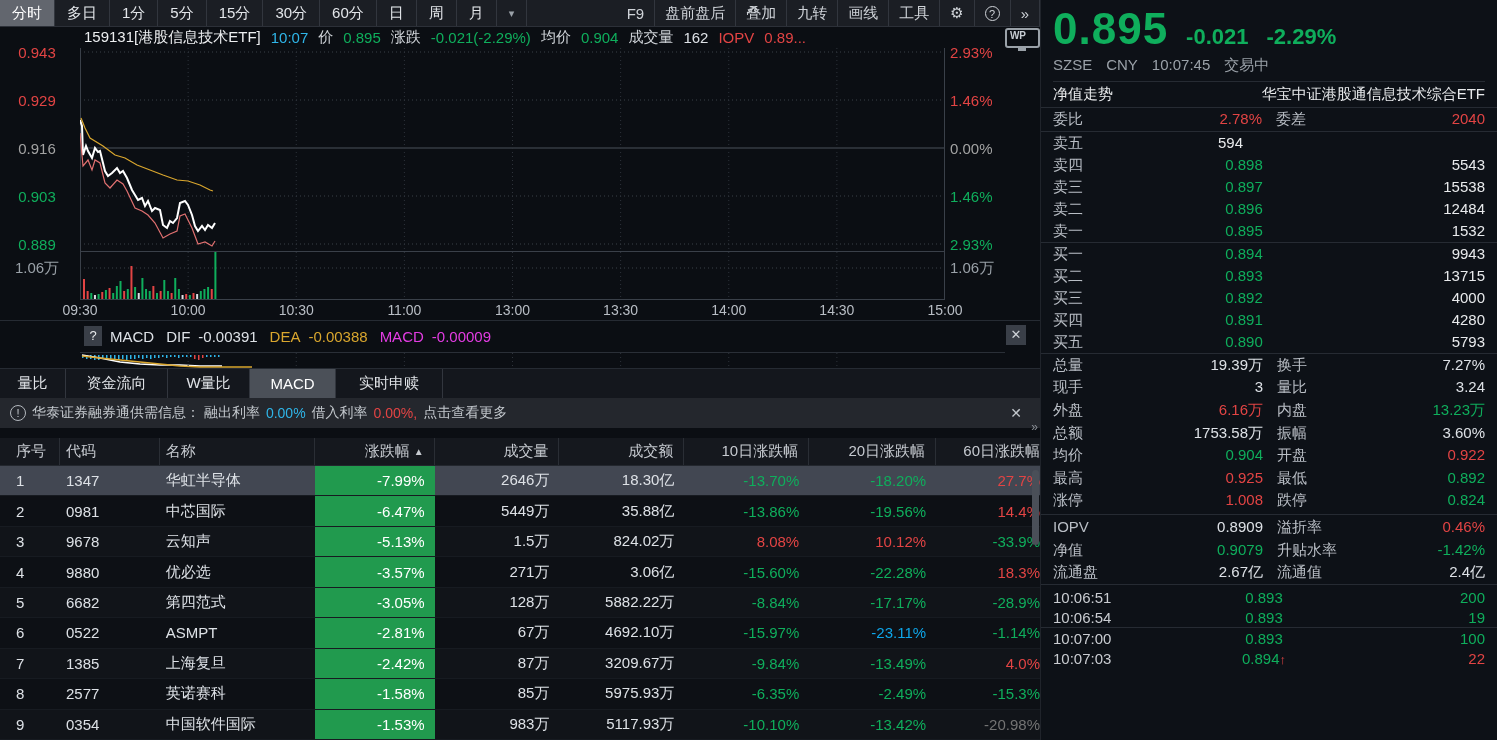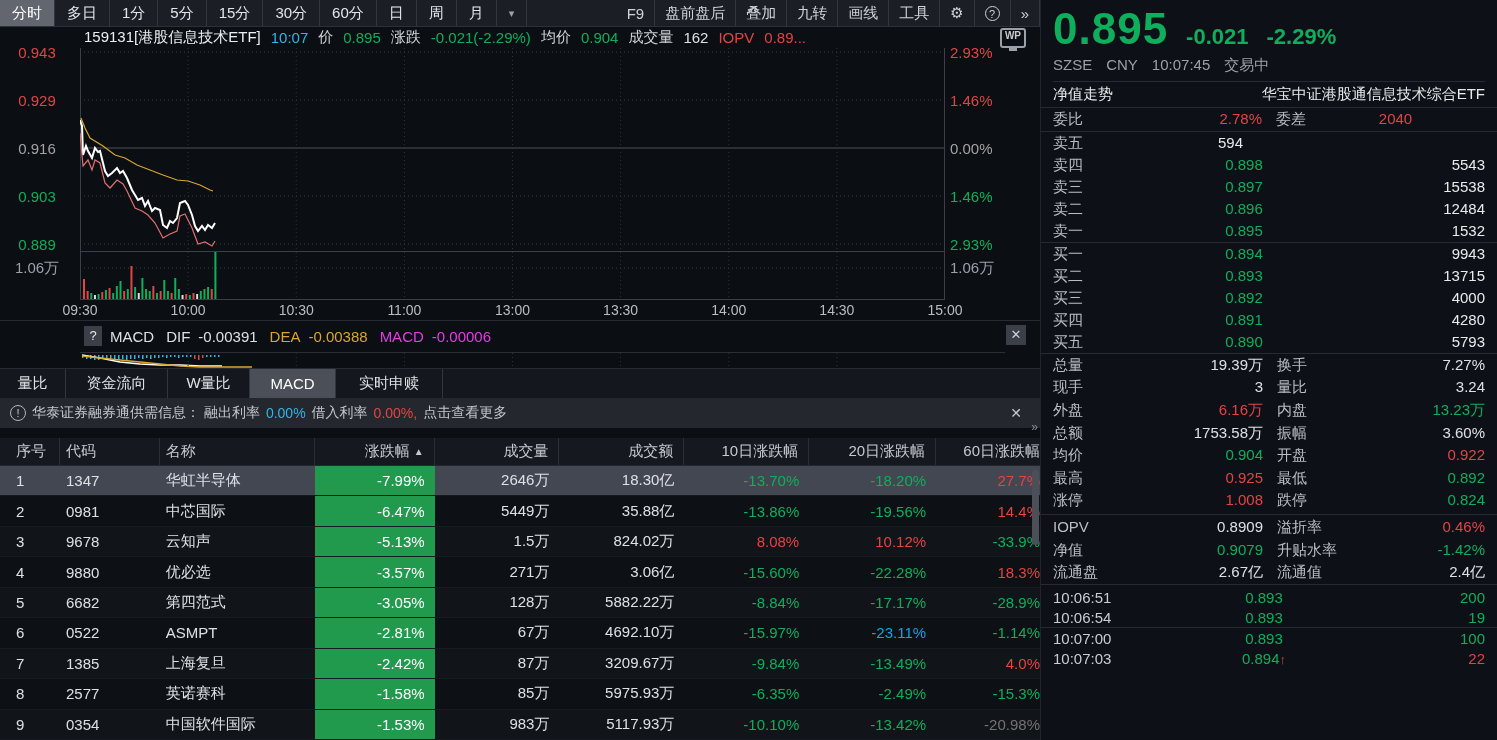--- a/index.html
+++ b/index.html
@@ -16,21 +16,21 @@
   .tb-item.icon { padding:0 10px; color:#cfd3d8; }
   .tb-spacer { flex:1; border-right:none; }
   .tb-right { display:flex; }
   .qmark-c { display:inline-block; width:15px; height:15px; border:1px solid #cfd3d8; border-radius:50%; text-align:center; line-height:14px; font-size:11px; }
 
   .chart-header { height:21px; display:flex; align-items:center; padding-left:84px; font-size:15px; gap:10px; white-space:nowrap; }
   .ch-name { color:#eceef0; }
   .ch-time { color:#2fb5e8; }
   .ch-lb { color:#cfd3d8; }
   .gn { color:#0fae5c; } .rd { color:#e24444; } .wh { color:#dde1e6; }
-  .wp-box { margin-left:auto; margin-right:14px; border:2px solid #9aa1a8; border-radius:3px; color:#c7ccd2; font-size:10px; font-weight:bold; padding:0 3px 4px 3px; line-height:12px; position:relative; }
+  .wp-box { margin-left:auto; margin-right:0; border:2px solid #9aa1a8; border-radius:3px; color:#c7ccd2; font-size:10px; font-weight:bold; padding:0 12px 4px 3px; line-height:12px; position:relative; }
   .wp-box:after { content:""; position:absolute; left:50%; bottom:-5px; transform:translateX(-50%); width:8px; height:3px; background:#9aa1a8; }
 
   .chart-wrap { position:relative; height:252px; }
   .axis-lb { position:absolute; font-size:15px; transform:translateY(-50%); }
   .axis-left { left:0; width:74px; text-align:center; }
   .axis-right { left:950px; text-align:center; }
   .c-r { color:#e24444; } .c-g { color:#0fae5c; } .c-w { color:#a3a3a3; } .c-w2 { color:#9aa1a8; }
   .plot { position:absolute; left:80px; top:0; }
 
   .time-axis { position:relative; height:20px; font-size:14px; color:#b9bec5; }
@@ -80,21 +80,21 @@
   #right { width:456px; height:740px; background:#0d1117; display:flex; flex-direction:column; font-size:15px; }
   .price-block { padding:4px 12px 0 12px; }
   .big-row { display:flex; align-items:baseline; gap:18px; }
   .big-price { font-size:44px; font-weight:bold; color:#0fae5c; letter-spacing:1px; }
   .big-chg { font-size:22px; font-weight:bold; color:#0fae5c; }
   .sub-row { display:flex; gap:14px; color:#9aa1a8; font-size:15px; padding:2px 0 6px 0; border-bottom:1px solid #262b33; }
   .name-row { display:flex; justify-content:space-between; padding:3px 12px; border-bottom:1px solid #262b33; color:#e8eaec; }
   .wb-row { display:flex; padding:2px 12px; border-bottom:1px solid #262b33; }
   .wb-row .lb { color:#b9bec5; }
   .wb-v1 { flex:1; text-align:right; padding-right:14px; }
-  .wb-v2 { flex:1; text-align:center; }
+  .wb-v2 { flex:1; text-align:right; }
   .book { display:flex; flex-direction:column; border-bottom:1px solid #262b33; }
   .bk-row { display:flex; padding:1.5px 12px; cursor:pointer; }
   .bk-lb { width:70px; color:#b9bec5; }
   .bk-pr { flex:1; text-align:center; }
   .bk-vol { width:120px; text-align:right; color:#e8eaec; }
   .bk-div { border-top:1px solid #262b33; }
   .stats { border-bottom:1px solid #262b33; }
   .st-row { display:flex; padding:1.8px 12px; }
   .st-lb { width:86px; color:#b9bec5; }
   .st-v1 { flex:1; text-align:right; padding-right:12px; }
@@ -260,21 +260,21 @@
 
     <div class="macd-sec">
       <div class="macd-head">
         <span class="macd-q">?</span>
         <span class="wh">MACD</span>
         <span class="wh">DIF</span>
         <span class="wh" style="margin-left:-4px;">-0.00391</span>
         <span style="color:#d9a62e;">DEA</span>
         <span style="color:#d9a62e;margin-left:-4px;">-0.00388</span>
         <span style="color:#e33ce3;">MACD</span>
-        <span style="color:#e33ce3;margin-left:-4px;">-0.00006</span>
+        <span style="color:#e33ce3;margin-left:-4px;">-0.00009</span>
       </div>
       <span class="macd-close">✕</span>
       <svg class="macd-chart" id="macd-svg" width="925" height="16">
           <rect x="2" y="2" width="1.5" height="3" fill="#2fb5e8"></rect>
           <rect x="6" y="2" width="1.5" height="4" fill="#2fb5e8"></rect>
           <rect x="10" y="2" width="1.5" height="4" fill="#2fb5e8"></rect>
           <rect x="14" y="2" width="1.5" height="5" fill="#2fb5e8"></rect>
           <rect x="18" y="2" width="1.5" height="5" fill="#2fb5e8"></rect>
           <rect x="22" y="2" width="1.5" height="4" fill="#2fb5e8"></rect>
           <rect x="26" y="2" width="1.5" height="5" fill="#2fb5e8"></rect>

